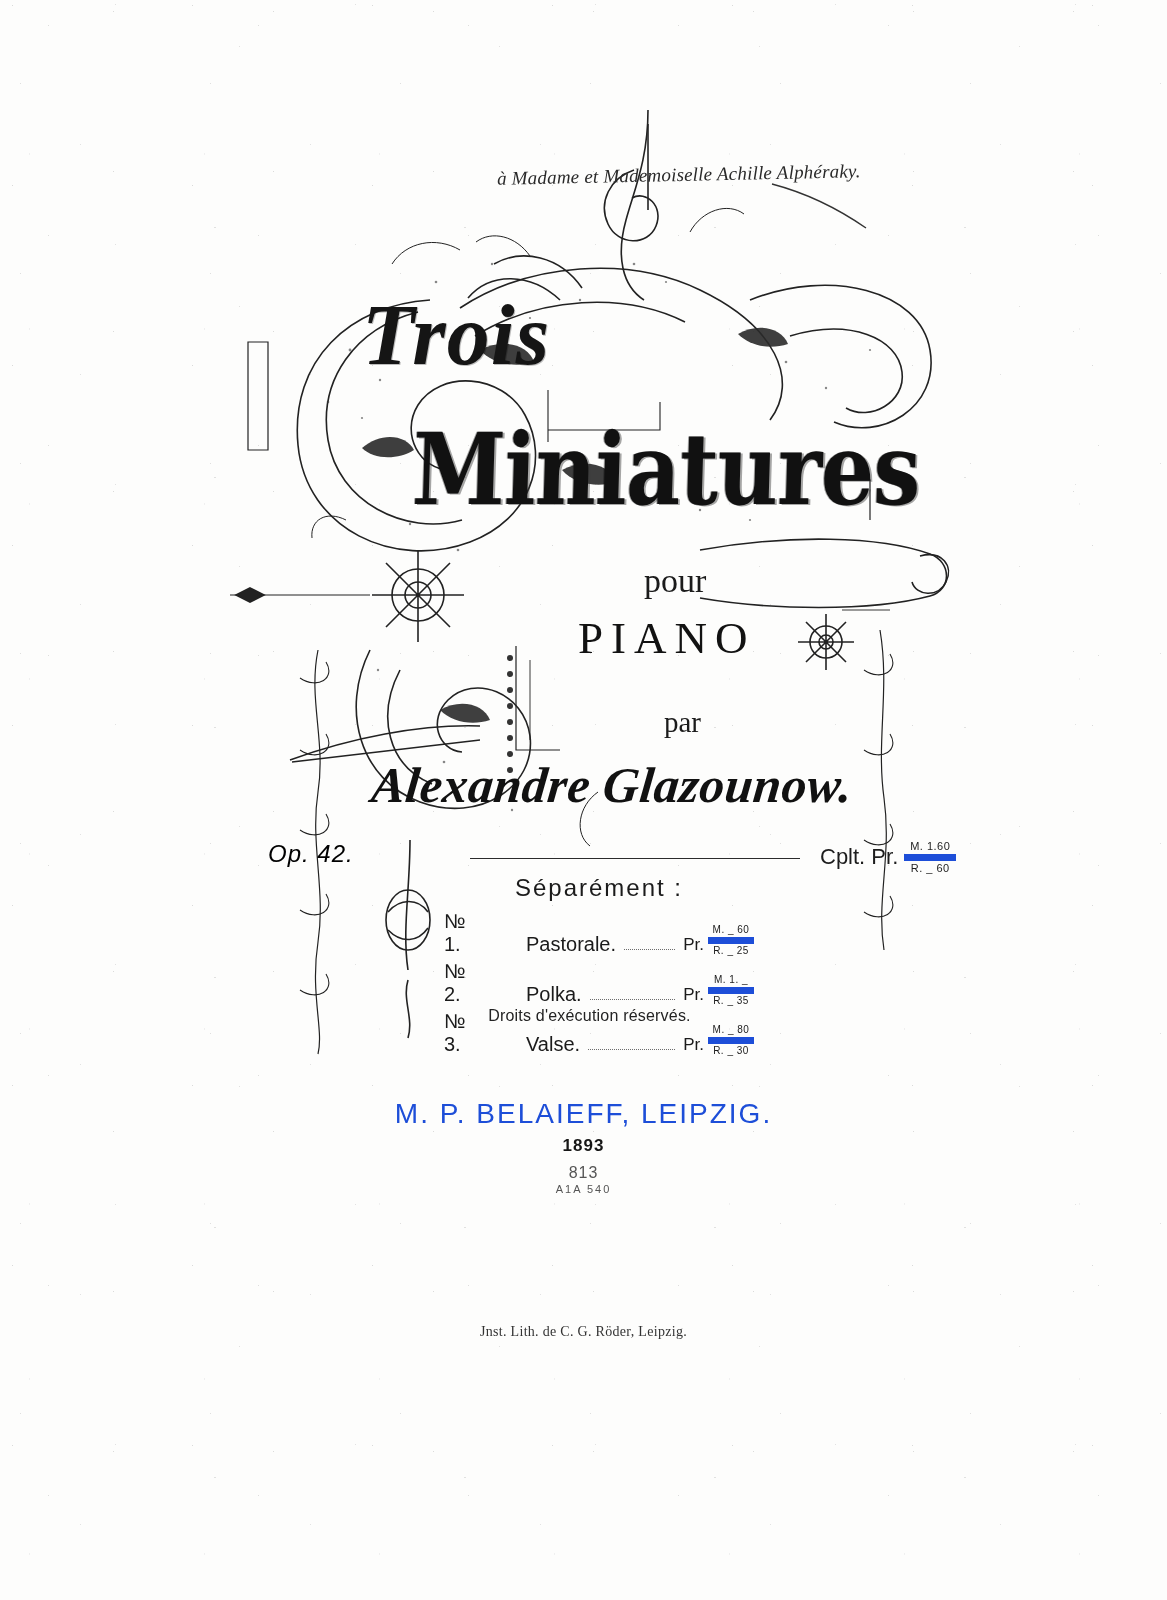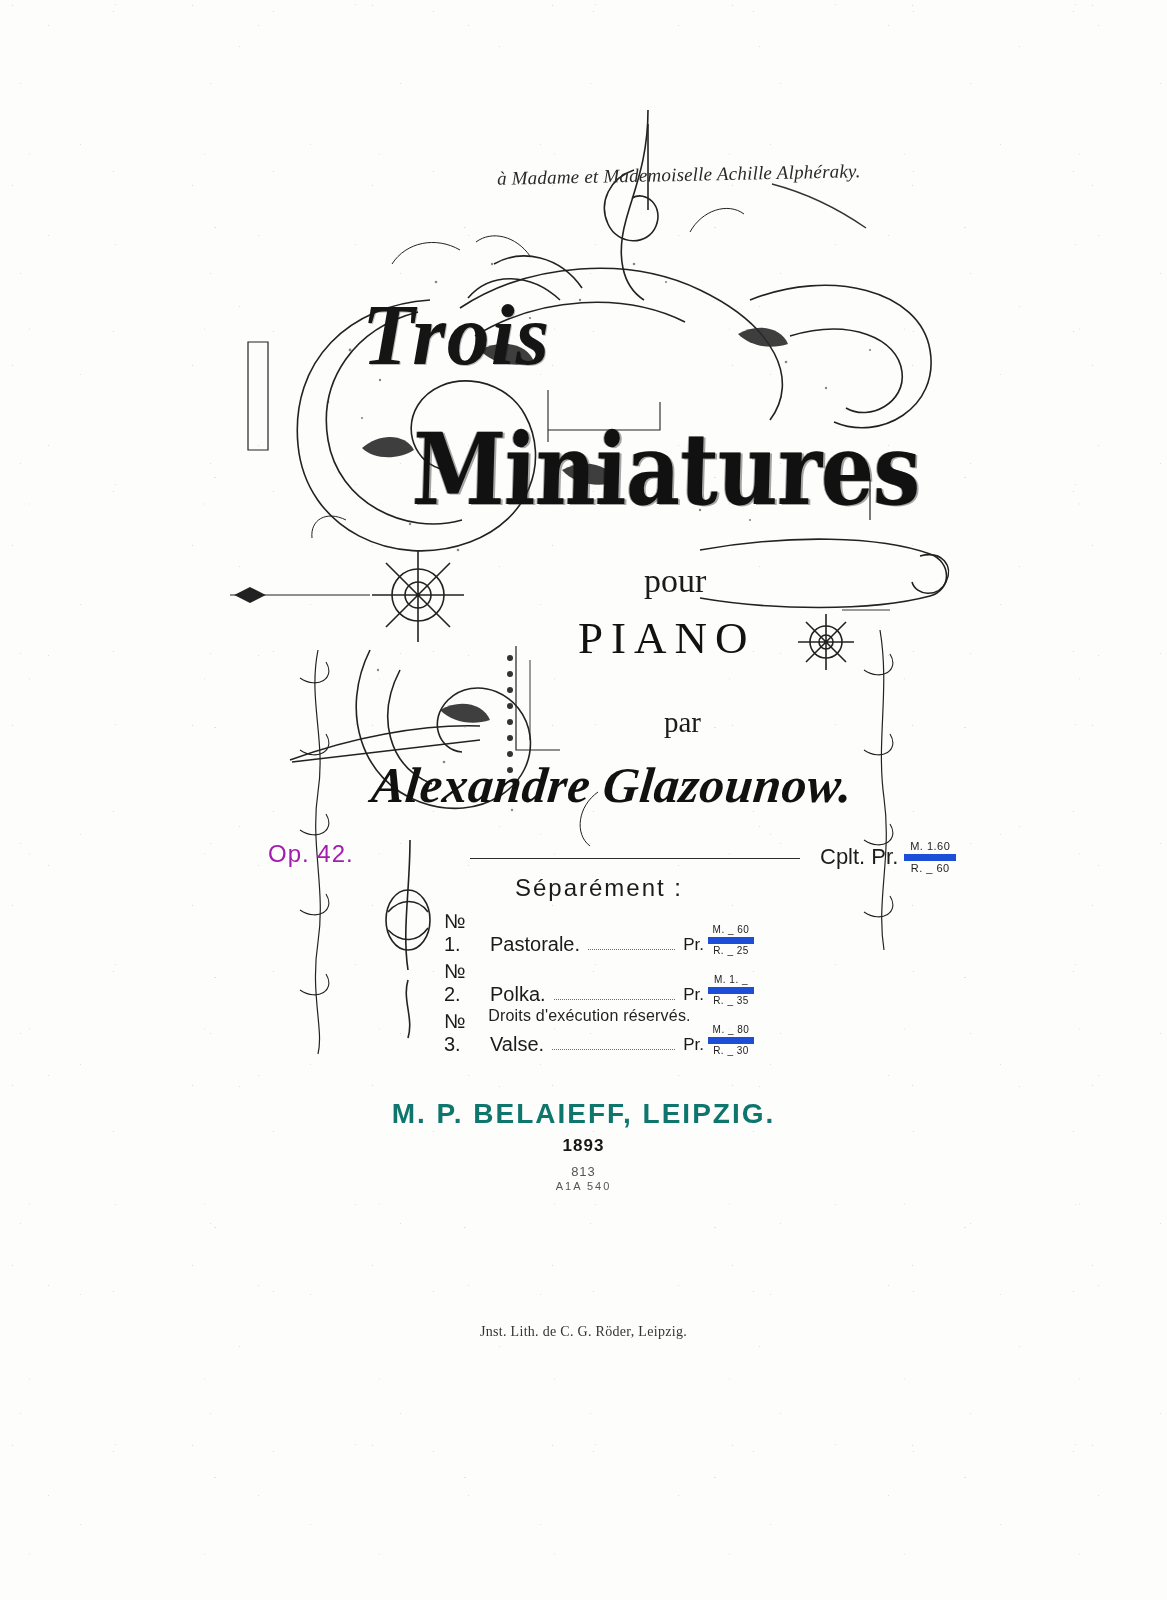--- a/index.html
+++ b/index.html
@@ -137,21 +137,22 @@
   }
 
   
   .opus {
     position: absolute;
     left: 268px;
     top: 840px;
     font-family: "Liberation Sans", sans-serif;
     font-size: 24px;
     letter-spacing: 1px;
-    color: #a21caf;
+    color: #000000;
+    font-style: italic;
   }
   .cplt {
     position: absolute;
     left: 820px;
     top: 840px;
     display: flex;
     align-items: center;
     gap: 6px;
     font-family: "Liberation Sans", sans-serif;
     font-size: 22px;
@@ -198,21 +199,21 @@
   .piece-row {
     display: flex;
     align-items: flex-end;
     font-family: "Liberation Sans", sans-serif;
     font-size: 20px;
     color: #1b1b1b;
     margin-bottom: 4px;
     gap: 4px;
   }
   .piece-no { width: 42px; }
-  .piece-name { white-space: nowrap; }
+  .piece-name { white-space: nowrap; margin-left: 36px; }
   .dots {
     flex: 1;
     border-bottom: 1px dotted #6d6d6d;
     margin: 0 4px 6px;
     height: 12px;
   }
   .piece-pr { font-size: 17px; padding-bottom: 1px; }
 
   
   .rights {
@@ -232,44 +233,44 @@
   
   .publisher {
     position: absolute;
     left: 0;
     top: 1098px;
     width: 100%;
     text-align: center;
   }
   .publisher-name {
     font-family: "Liberation Sans", sans-serif;
-    font-weight: bold;
+    font-weight: normal;
     font-size: 28px;
     letter-spacing: 2px;
-    color: #0f766e;
+    color: #1d4ed8;
   }
   .publisher-sub {
     font-family: "Liberation Sans", sans-serif;
     font-weight: bold;
     font-size: 15px;
     letter-spacing: .1px;
     color: #1c1c1c;
     margin-top: 6px;
   }
   .publisher-year {
     font-family: "Liberation Sans", sans-serif;
     font-weight: bold;
     font-size: 17px;
     letter-spacing: 1px;
     color: #161616;
     margin-top: 6px;
   }
   .plate-1 {
     font-family: "Liberation Sans", sans-serif;
-    font-size: 13px;
+    font-size: 16px;
     color: #555;
     margin-top: 8px;
     letter-spacing: 1px;
   }
   .plate-2 {
     font-family: "Liberation Sans", sans-serif;
     font-size: 11px;
     color: #555;
     margin-top: 1px;
     letter-spacing: 2px;

